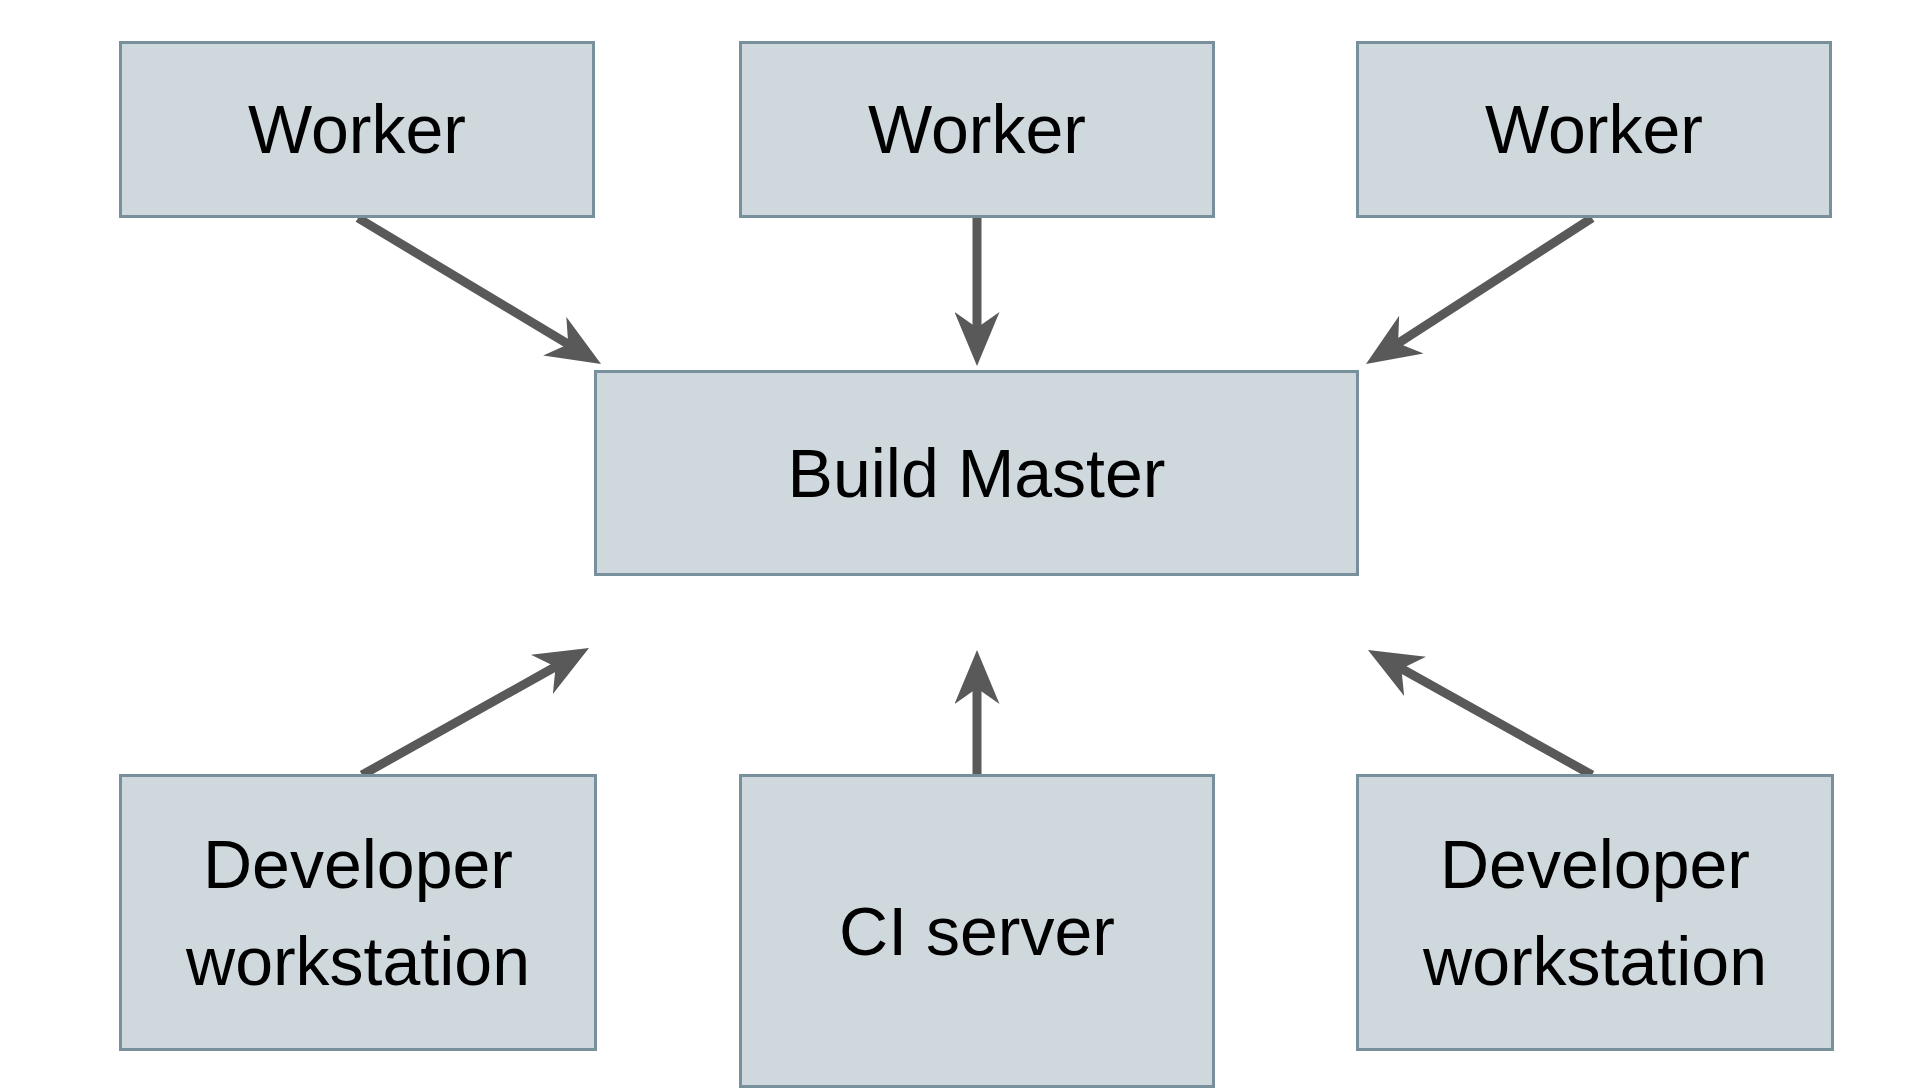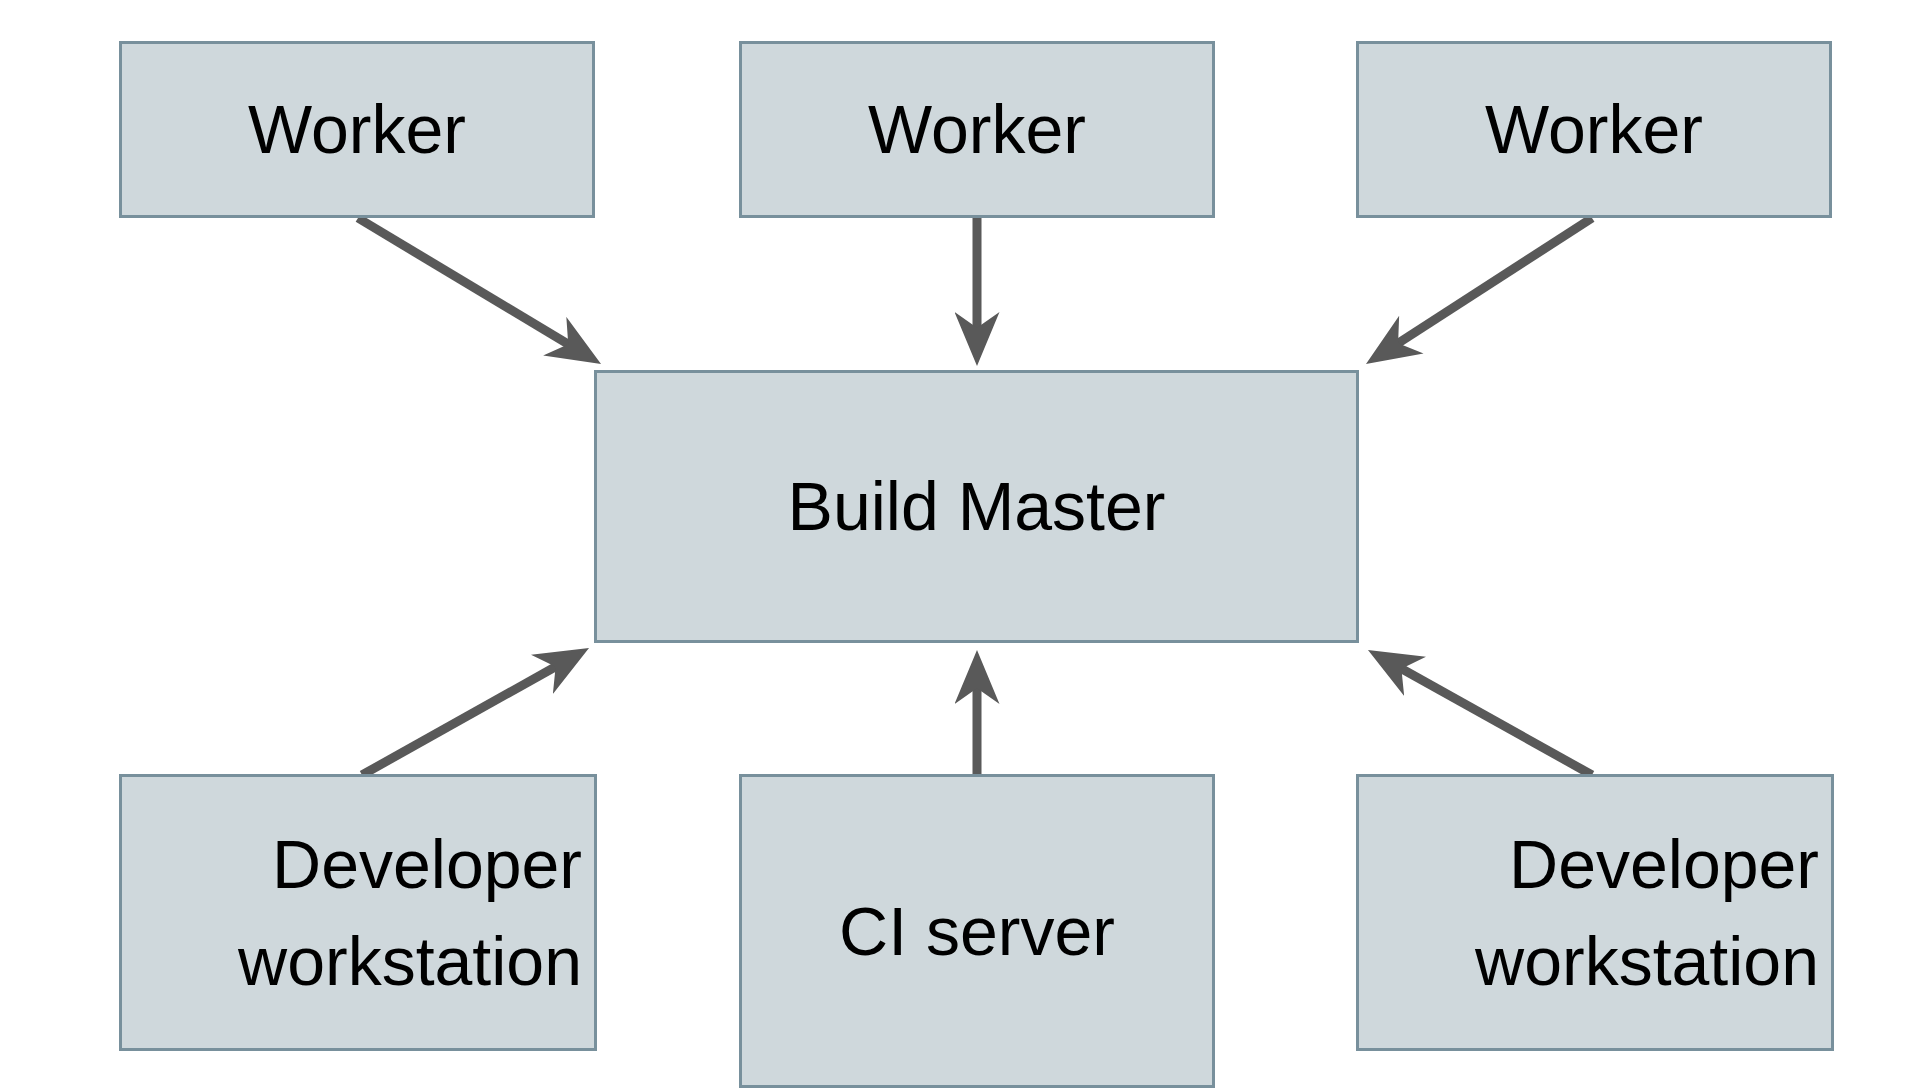--- a/index.html
+++ b/index.html
@@ -31,30 +31,30 @@
     fill: var(--arrow, #595959);
   }
   .node {
     position: absolute;
     box-sizing: border-box;
     background: var(--node-fill, #cfd8dc);
     border: 3px solid var(--node-border, #78909c);
     display: flex;
     align-items: center;
     justify-content: center;
-    text-align: right;
+    text-align: center;
     color: var(--text, #000000);
     font-size: 68px;
     line-height: 1.42;
     padding: 0 12px;
   }
   .node-worker-1 { left: 119px; top: 41px;  width: 476px; height: 177px; }
   .node-worker-2 { left: 739px; top: 41px;  width: 476px; height: 177px; }
   .node-worker-3 { left: 1356px; top: 41px; width: 476px; height: 177px; }
-  .node-build-master { left: 594px; top: 370px; width: 765px; height: 273px; }
+  .node-build-master { left: 594px; top: 370px; width: 765px; height: 206px; }
   .node-dev-left  { left: 119px;  top: 774px; width: 478px; height: 277px; }
   .node-ci-server { left: 739px;  top: 774px; width: 476px; height: 314px; }
   .node-dev-right { left: 1356px; top: 774px; width: 478px; height: 277px; }
 </style>
 </head>
 <body>
 
 <div class="canvas">
 
   <svg class="arrow-layer" viewBox="0 0 1910 1090" xmlns="http://www.w3.org/2000/svg">

